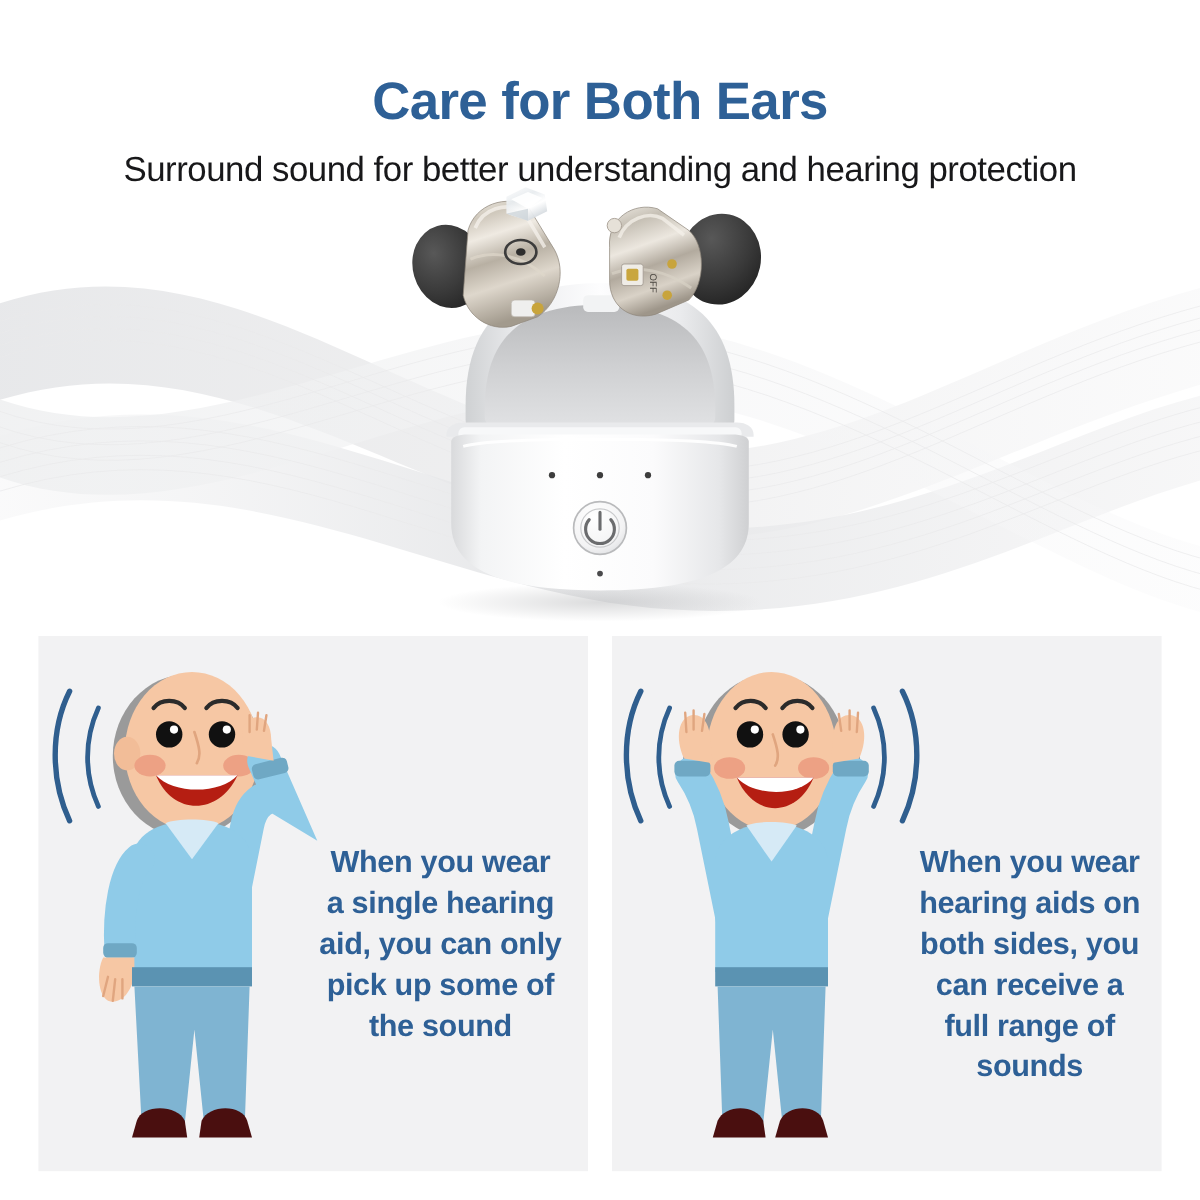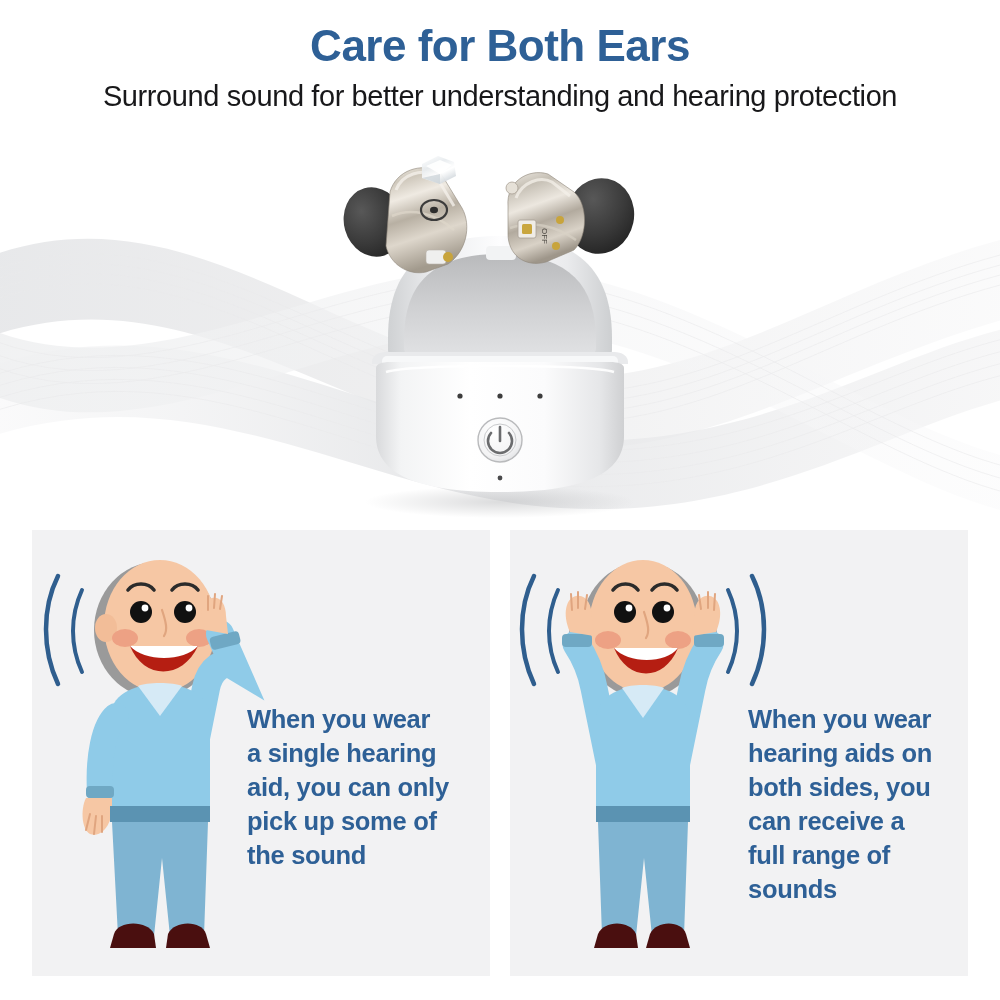--- a/index.html
+++ b/index.html
@@ -35,22 +35,22 @@
 
   
   #header {
     position: absolute;
     left: 0; top: 0;
     width: 1000px;
     z-index: 5;
     text-align: center;
   }
   #page-title {
-    margin: 0;
-    padding-top: 24px;
+    margin: 7px;
+    padding-top: 56px;
     font-family: "Liberation Sans", sans-serif;
     font-size: 44px;
     font-weight: bold;
     letter-spacing: -0.5px;
     color: #2E6096;
     line-height: 1.0;
   }
   #page-subtitle {
     margin: 0;
     padding-top: 13px;
@@ -73,20 +73,21 @@
   }
 
   
   #panels {
     position: absolute;
     left: 0;
     top: 530px;
     width: 1000px;
     height: 446px;
     z-index: 4;
+    text-align: center;
   }
   .panel {
     position: absolute;
     top: 0;
     height: 446px;
     background: #f2f2f3;
     overflow: hidden;
   }
   #panel-single { left: 32px;  width: 458px; }
   #panel-both   { left: 510px; width: 458px; }

